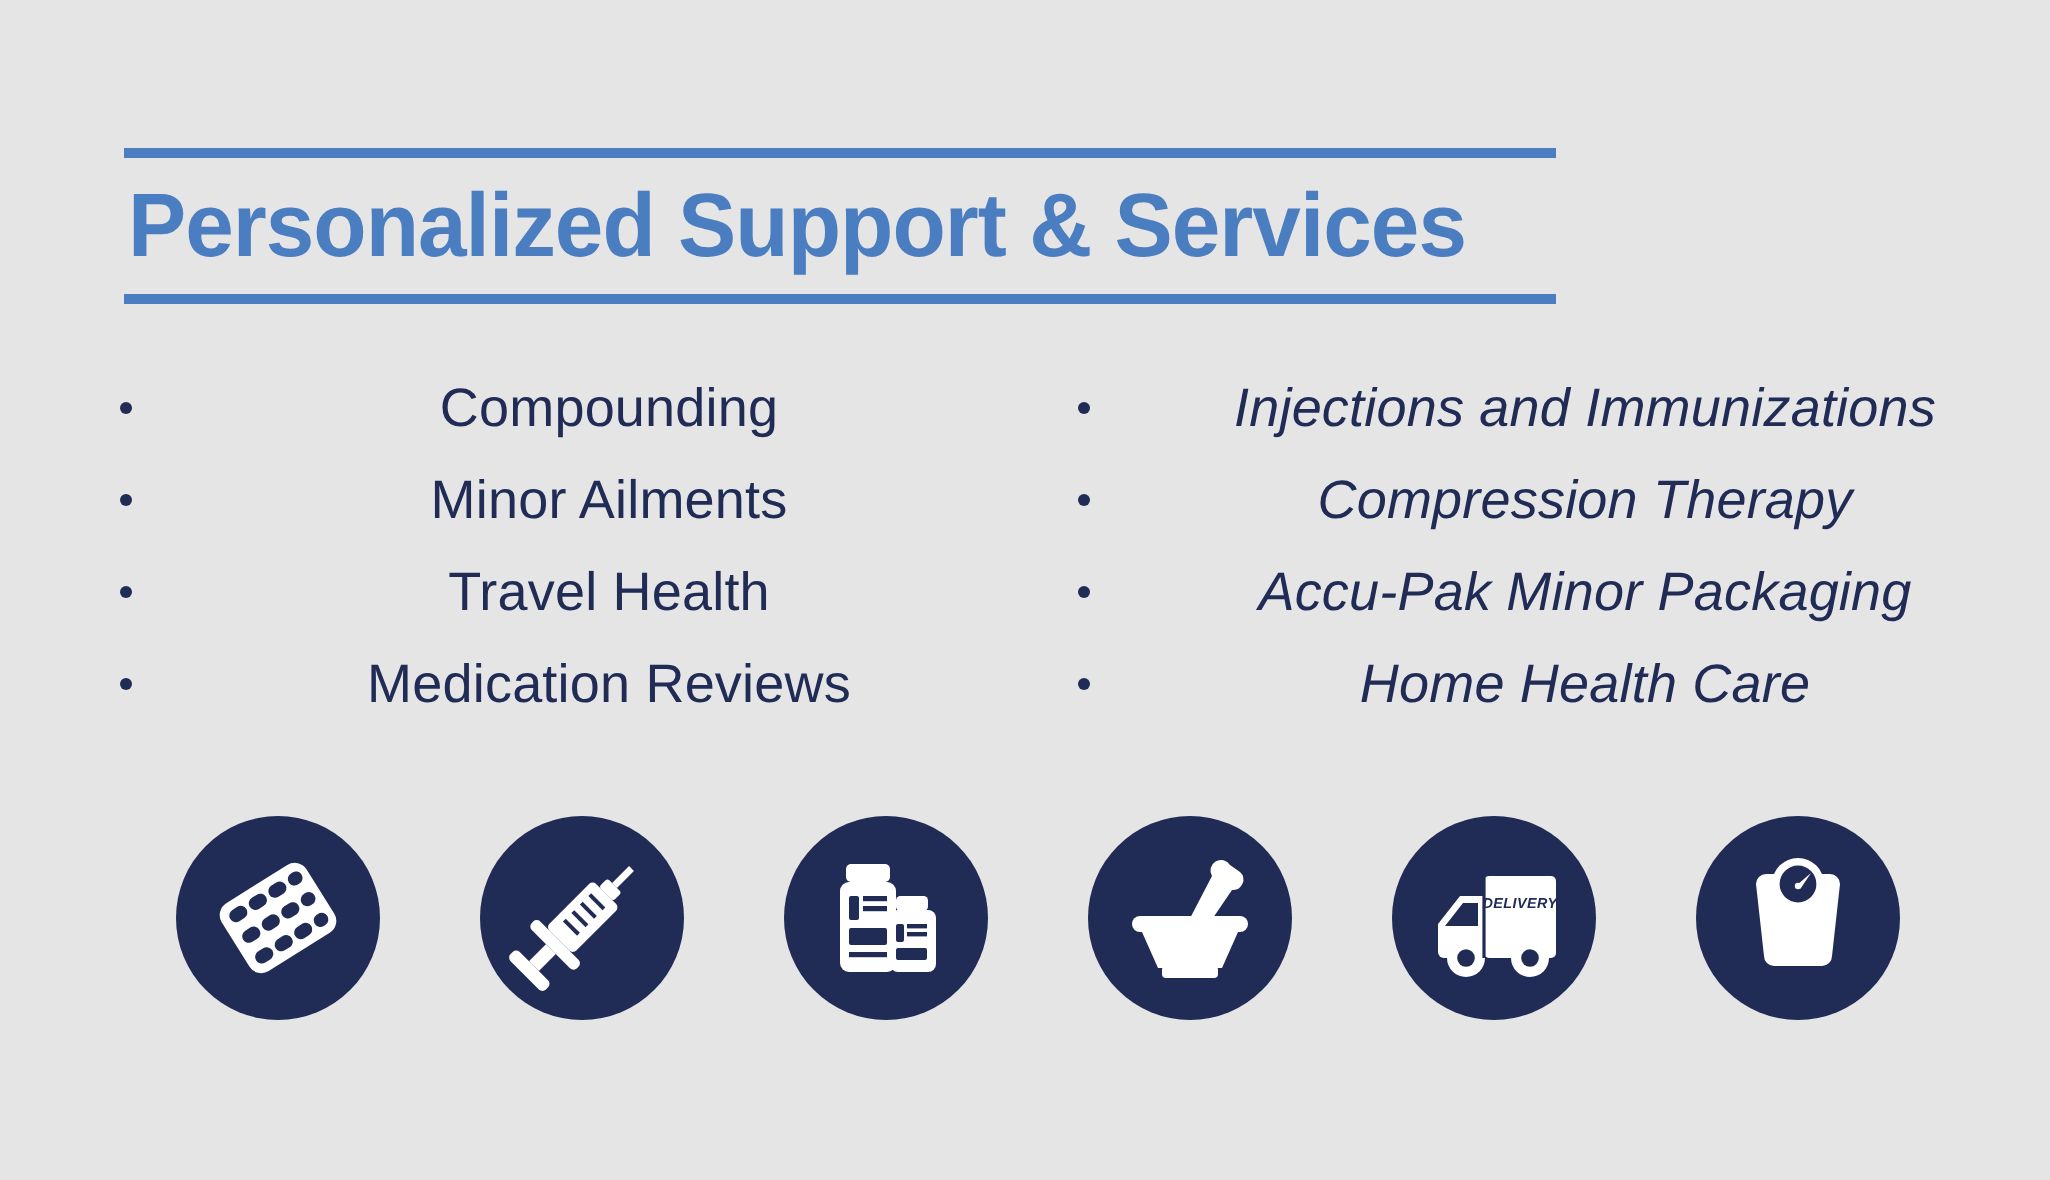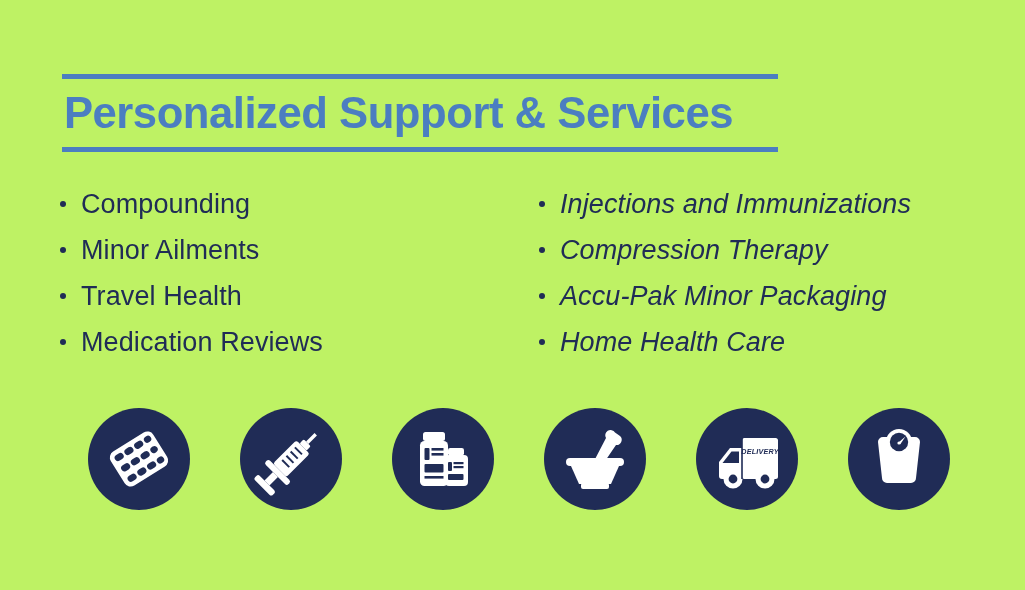--- a/index.html
+++ b/index.html
@@ -11,21 +11,21 @@
     height: 590px;
     background: #ffffff;
     font-family: "Liberation Sans", sans-serif;
     overflow: hidden;
     position: relative;
   }
 
   .slide {
     position: absolute;
     inset: 0;
-    background: #bef264;
+    background: #e5e5e5;
   }
 
   
   .title-block {
     position: absolute;
     left: 62px;
     top: 74px;
     width: 716px;
   }
   .rule {
@@ -61,20 +61,21 @@
     position: absolute;
     top: 0;
   }
   .col-left  { left: 58px;  width: 470px; }
   .col-right { left: 537px; width: 488px; font-style: italic; }
 
   ul.bullets {
     list-style: none;
     margin: 0;
     padding: 0;
+    text-align: center;
   }
   ul.bullets li {
     position: relative;
     padding-left: 23px;
     height: 46px;
     line-height: 46px;
     color: #202c56;
     font-family: "Liberation Sans", sans-serif;
     font-size: 27px;
     font-weight: normal;

